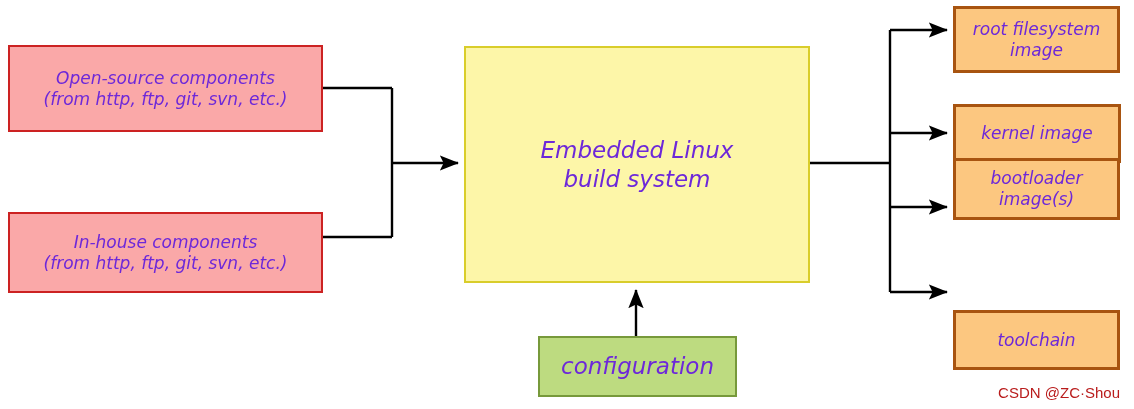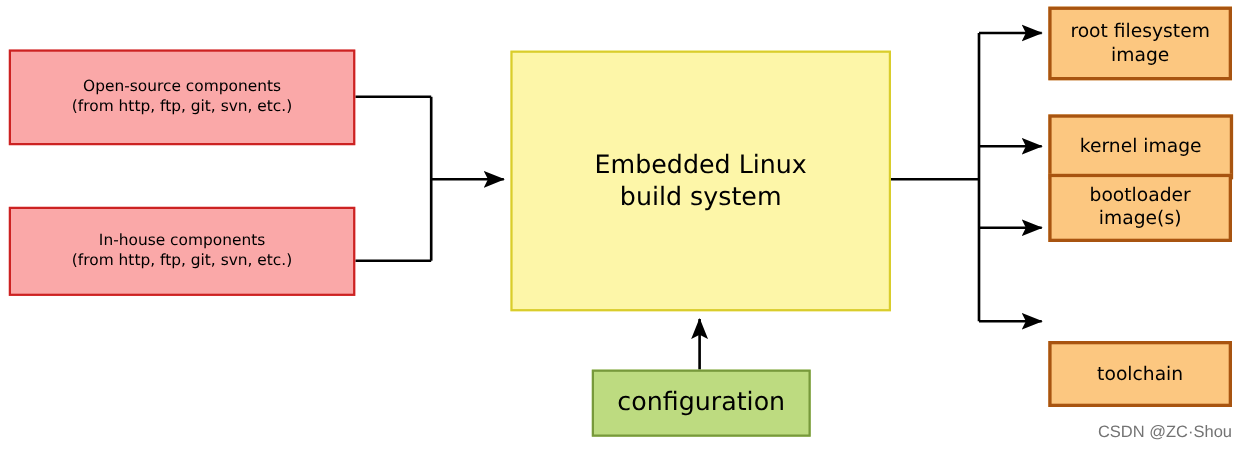--- a/index.html
+++ b/index.html
@@ -15,28 +15,29 @@
     font-family: "DejaVu Sans", sans-serif;
     overflow: hidden;
   }
   .node {
     position: absolute;
     box-sizing: border-box;
     display: flex;
     align-items: center;
     justify-content: center;
     text-align: center;
-    color: #000000;
+    color: #6d28d9;
     line-height: 1.22;
     white-space: pre-line;
+    font-style: italic;
   }
   .node-input {
     background: #faa8a8;
     border: 2px solid #cc2222;
-    font-size: 14px;
+    font-size: 17px;
   }
   .node-process {
     background: #fdf6a8;
     border: 2px solid #d9cd2b;
     font-size: 23px;
   }
   .node-config {
     background: #bddb80;
     border: 2px solid #77993b;
     font-size: 23px;
@@ -55,21 +56,21 @@
     overflow: visible;
     pointer-events: none;
   }
   .wire {
     fill: none;
     stroke: #000000;
     stroke-width: 2.4;
   }
   .watermark {
     position: absolute;
-    color: #737373;
+    color: #b91c1c;
     font-size: 15px;
     font-family: "Liberation Sans", sans-serif;
     white-space: nowrap;
   }
 </style>
 </head>
 <body>
 
 <div id="canvas">
 
@@ -93,21 +94,21 @@
     <path class="wire" d="M890,133 L947,133" marker-end="url(#arrowhead)"></path>
     <path class="wire" d="M890,207 L947,207" marker-end="url(#arrowhead)"></path>
     <path class="wire" d="M890,292 L947,292" marker-end="url(#arrowhead)"></path>
   </svg>
 
   <div class="node node-input" style="left:8px; top:45px; width:315px; height:87px;">
     <span>Open-source components
 (from http, ftp, git, svn, etc.)</span>
   </div>
 
-  <div class="node node-input" style="left:8px; top:188px; width:315px; height:81px;">
+  <div class="node node-input" style="left:8px; top:212px; width:315px; height:81px;">
     <span>In-house components
 (from http, ftp, git, svn, etc.)</span>
   </div>
 
   <div class="node node-process" style="left:464px; top:46px; width:346px; height:237px;">
     <span>Embedded Linux
 build system</span>
   </div>
 
   <div class="node node-config" style="left:538px; top:336px; width:199px; height:61px;">

